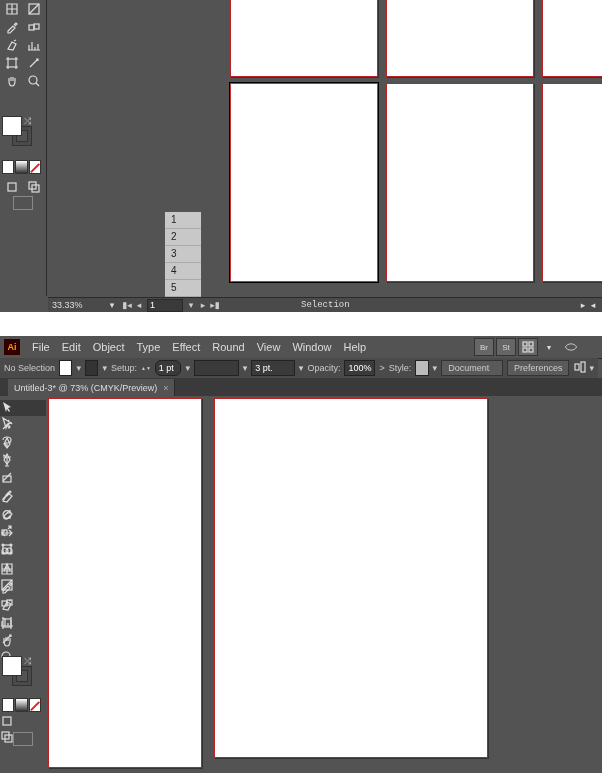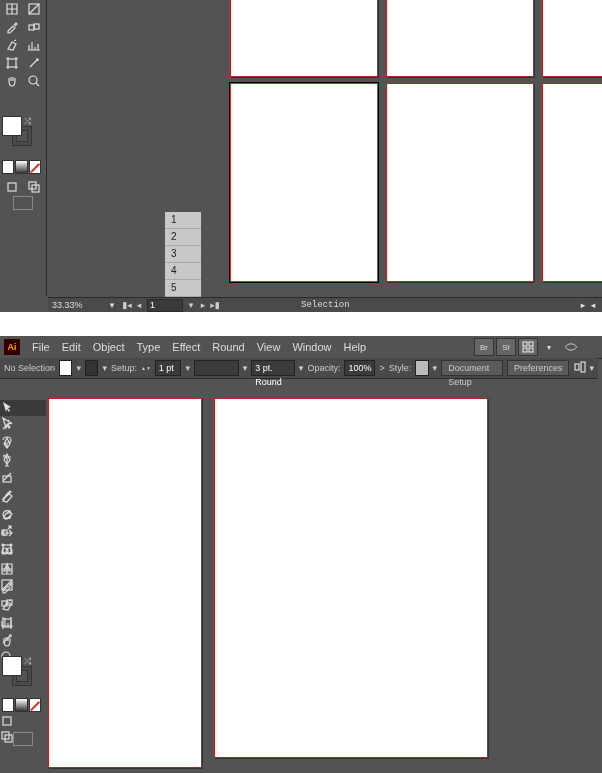--- a/index.html
+++ b/index.html
@@ -251,21 +251,21 @@
     </div>
 
     <div class="control-bar">
       <div class="cb-label">No Selection</div>
       <div class="cb-sw"></div>
       <span>▾</span>
       <div class="cb-sw dark"></div>
       <span>▾</span>
       <div class="cb-label">Setup:</div>
       <span style="display:flex;flex-direction:column;font-size:5px;line-height:5px;">▲▼</span>
-      <div class="cb-field" style="width:26px;">1 pt</div>
+      <div class="cb-field" style="width:26px;border-radius:6px;">1 pt</div>
       <span>▾</span>
       <div class="cb-wide" style="width:60px;"></div>
       <span>▾</span>
       <div class="cb-field" style="width:50px;">3 pt. Round</div>
       <span>▾</span>
       <div class="cb-label">Opacity:</div>
       <div class="cb-field" style="width:30px;">100%</div>
       <span>&gt;</span>
       <div class="cb-label">Style:</div>
       <div class="cb-sw" style="background:#bbb;"></div>
@@ -274,20 +274,27 @@
       <div class="cb-btn">Preferences</div>
       <div style="margin-left:auto;display:flex;align-items:center;gap:2px;">
         <span><svg class="icon" viewBox="0 0 14 14">
               <rect x="2" y="4" width="4" height="6"></rect>
               <rect x="8" y="2" width="4" height="10"></rect>
             </svg></span>
         <span>▾</span>
       </div>
     </div>
 
+    <div class="doc-tab-bar">
+      <div style="width:8px;"></div>
+      <div class="doc-tab">
+        <span>Untitled-3* @ 73% (CMYK/Preview)</span>
+        <span class="x">×</span>
+      </div>
+    </div>
 
     <div class="bot-toolbox">
 
       <div class="row" style="position:absolute;top:4px;width:100%;">
         <div class="cell l" style="background:#3a3a3a;"><svg class="iconf icon" viewBox="0 0 14 14">
               <path d="M3 2l8 5-3 1 2 3-1 1-2-3-1 3z"></path>
             </svg></div>
         <div class="cell r"><svg class="icon" viewBox="0 0 14 14">
               <path d="M3 2l8 5-3 1 2 3-1 1-2-3-1 3z"></path>
             </svg></div>

